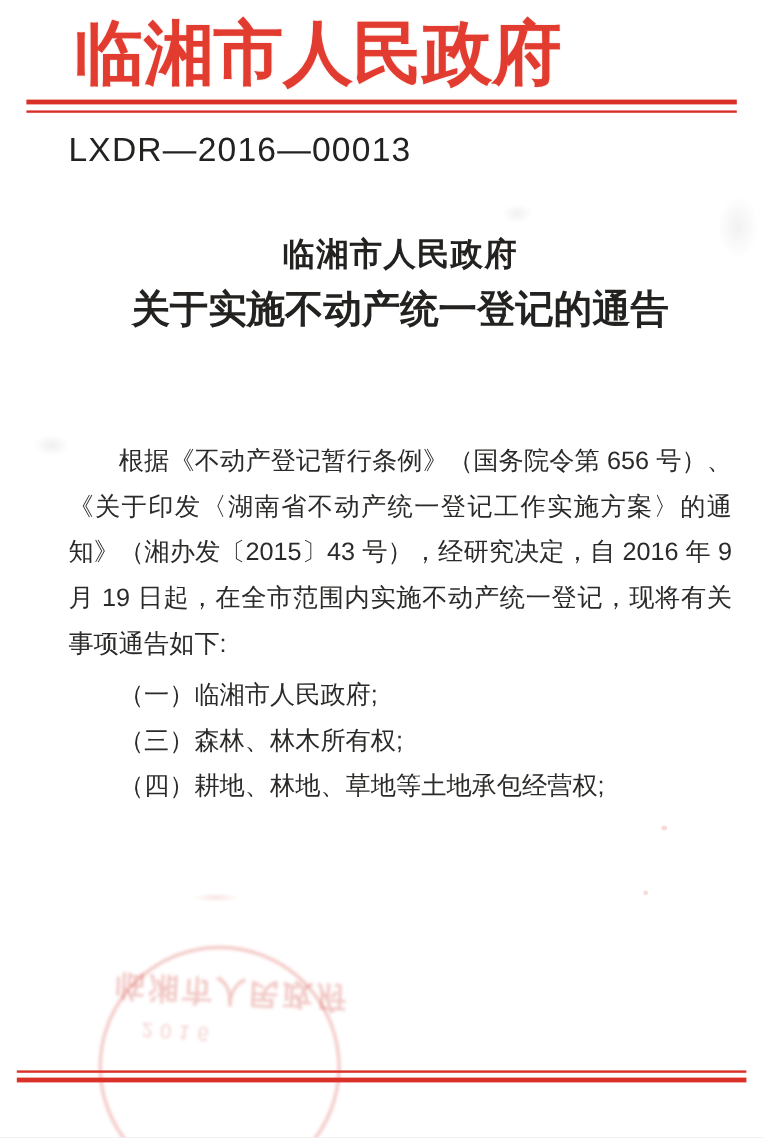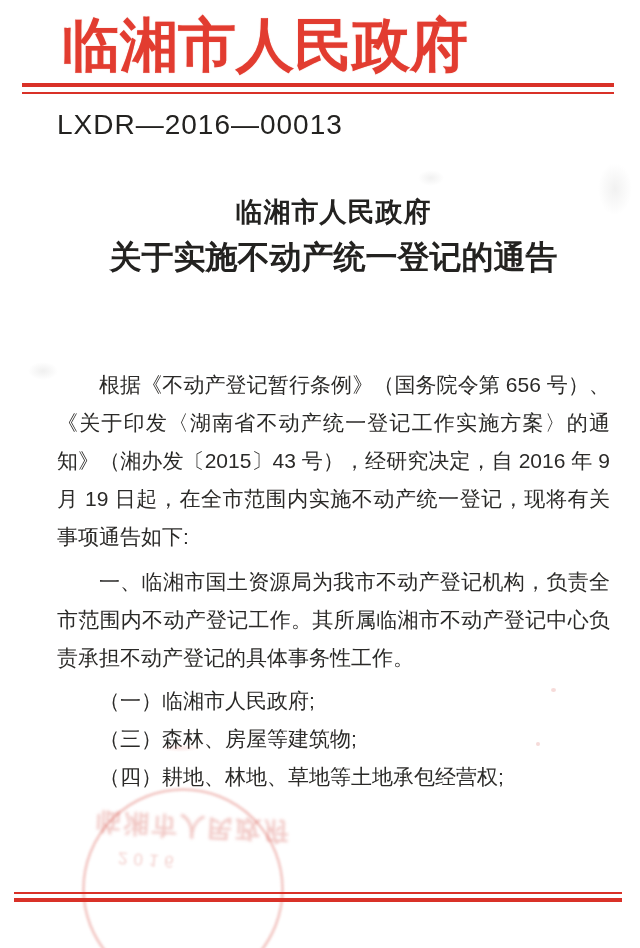--- a/index.html
+++ b/index.html
@@ -103,24 +103,23 @@
 
   <div class="docline">
     <span>LXDR—2016—00013</span>
   </div>
 
   <div class="title-block title-line1">临湘市人民政府</div>
   <div class="title-block title-line2">关于实施不动产统一登记的通告</div>
 
   <div class="body-block">
     <p class="p1">根据《不动产登记暂行条例》（国务院令第 656 号）、《关于印发〈湖南省不动产统一登记工作实施方案〉的通知》（湘办发〔2015〕43 号），经研究决定，自 2016 年 9 月 19 日起，在全市范围内实施不动产统一登记，现将有关事项通告如下:</p>
-    <p class="p2">一、临湘市国土资源局为我市不动产登记机构，负责全市范围内不动产登记工作。其所属临湘市不动产登记中心负责承担不动产登记的具体事务性工作。</p>
     <div class="items">
       <p>（一）临湘市人民政府;</p>
-      <p>（三）森林、房屋等建筑物;</p>
+      <p>（三）森林、林木所有权;</p>
       <p>（四）耕地、林地、草地等土地承包经营权;</p>
     </div>
   </div>
 
   <div class="seal-arc"></div>
   <div class="seal-text">临湘市人民政府</div>
   <div class="seal-digits">2016</div>
 
   <div class="smudge smudge-a"></div>
   <div class="smudge smudge-b"></div>

